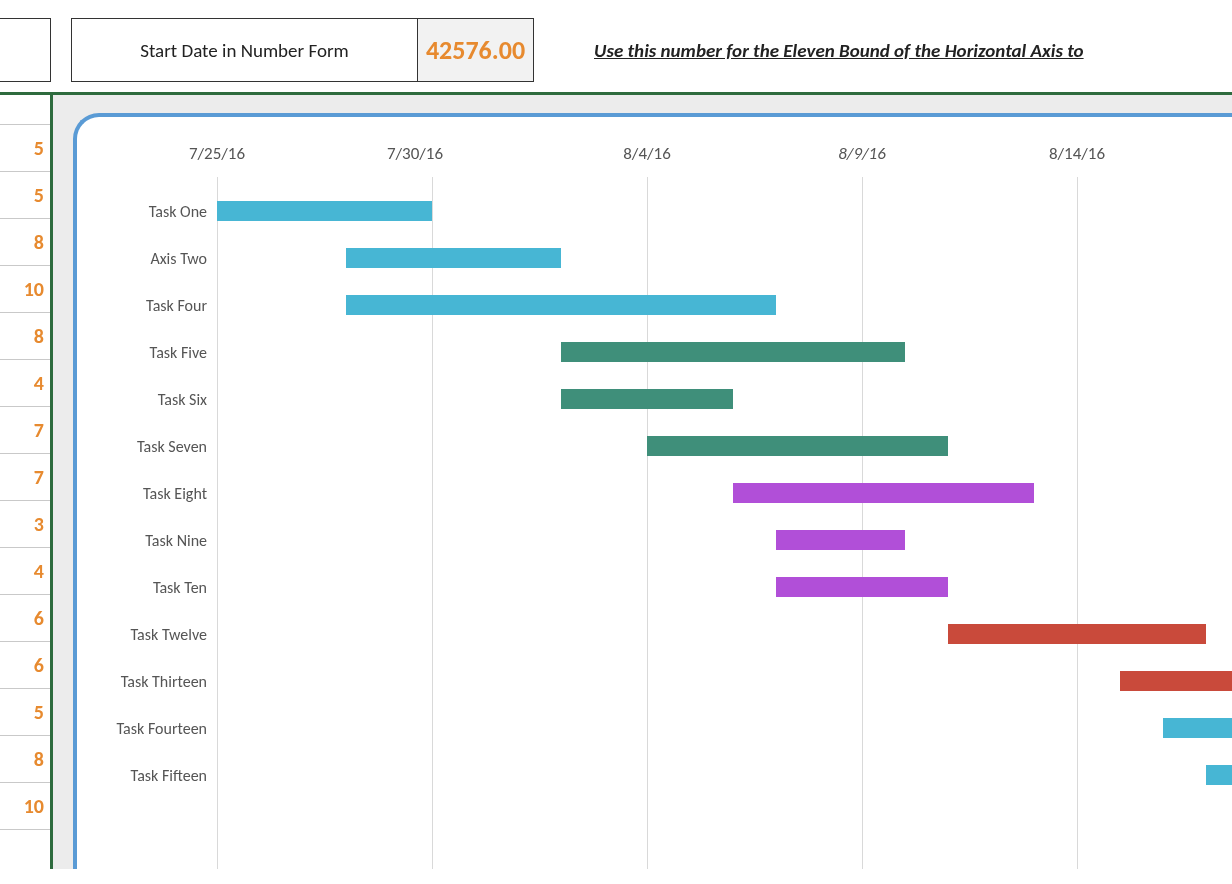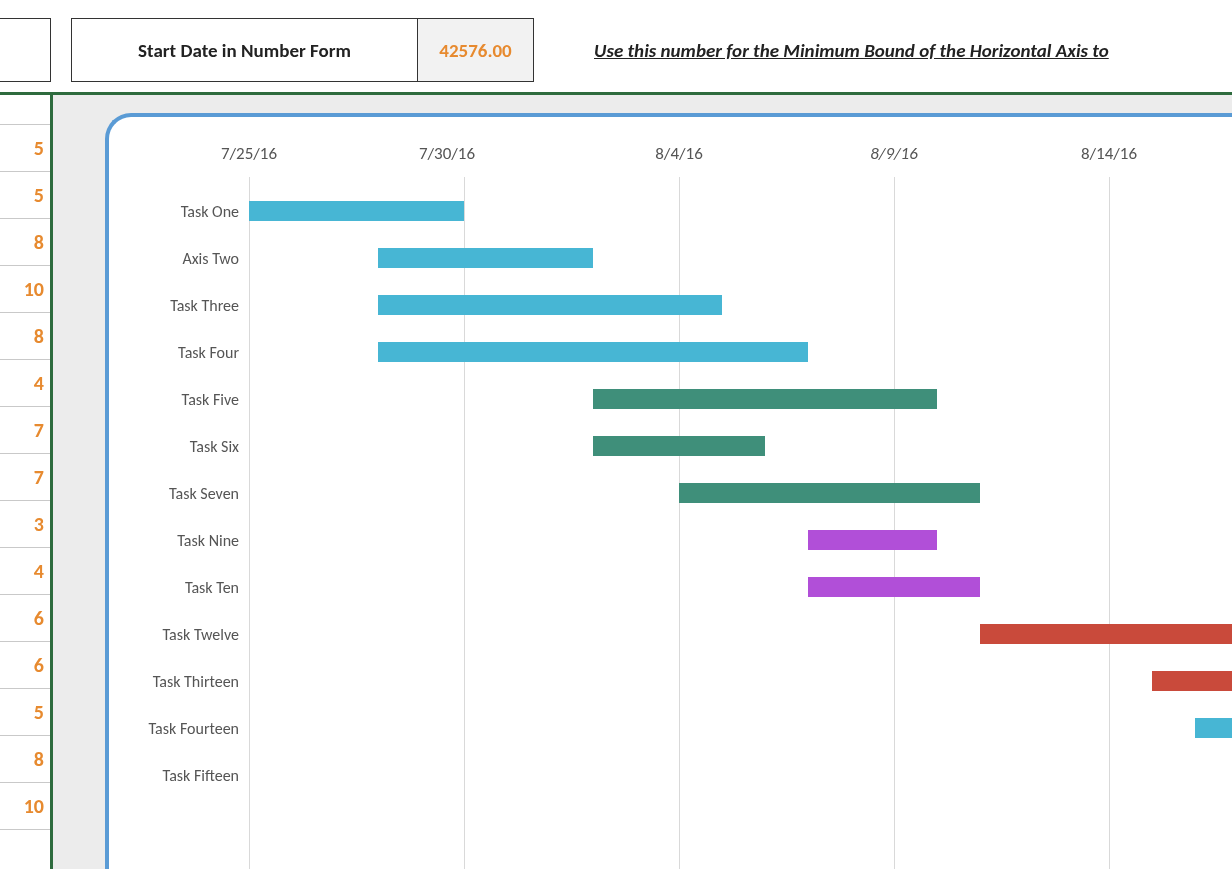--- a/index.html
+++ b/index.html
@@ -1,34 +1,34 @@
 <!DOCTYPE html>
 <html><head>
 <meta charset="utf-8">
 <style>
   html,body{margin:0;padding:0;font-family:"Calibri","Segoe UI",Arial,sans-serif;background:#fff;color:#333;}
   body{width:1232px;height:884px;overflow:hidden;position:relative;}
 
   
   .header-row{display:flex;align-items:stretch;height:82px;padding-top:18px;box-sizing:border-box;}
   .corner-cell{width:50px;border:1px solid #333;border-left:none;margin-right:20px;background:#fff;}
-  .label-cell{width:345px;border:1px solid #333;display:flex;align-items:center;justify-content:center;font-weight:700;font-size:19px;color:#222;background:#fff;}
-  .value-cell{width:115px;border:1px solid #333;border-left:none;display:flex;align-items:center;justify-content:center;font-weight:700;font-size:19px;color:#e78a2f;background:#f2f2f2;}
+  .label-cell{width:345px;border:1px solid #333;display:flex;align-items:center;justify-content:center;font-weight:400;font-size:19px;color:#222;background:#fff;}
+  .value-cell{width:115px;border:1px solid #333;border-left:none;display:flex;align-items:center;justify-content:center;font-weight:700;font-size:26px;color:#e78a2f;background:#f2f2f2;}
   .hint-cell{flex:1;display:flex;align-items:center;padding-left:60px;font-style:italic;font-weight:700;font-size:19px;text-decoration:underline;color:#222;white-space:nowrap;overflow:hidden;}
 
   .spacer-row{height:10px;}
 
   
   .body-area{display:flex;height:774px;border-top:3px solid #2e6b3e;position:relative;}
   .nums-col{width:50px;border-right:3px solid #2e6b3e;}
   .nums-col .ncell{height:47px;border-bottom:1px solid #c9c9c9;display:flex;align-items:center;justify-content:flex-end;padding-right:6px;font-weight:700;color:#e78a2f;font-size:20px;box-sizing:border-box;}
   .nums-col .ncell:first-child{height:40px;} 
 
   .chart-outer{flex:1;background:#ececec;position:relative;overflow:hidden;}
-  .chart-frame{position:absolute;left:20px;top:18px;right:0;bottom:0;background:#fff;border-top-left-radius:26px;border:4px solid #5a9bd5;border-right:none;border-bottom:none;margin-left:32px;}
+  .chart-frame{position:absolute;left:20px;top:18px;right:0;bottom:0;background:#fff;border-top-left-radius:26px;border:4px solid #5a9bd5;border-right:none;border-bottom:none;}
   .chart-inner{position:absolute;left:0;top:0;right:0;bottom:0;}
 
   
   .xaxis{position:absolute;left:0;right:0;top:26px;height:30px;}
   .xtick{position:absolute;top:0;font-size:17px;color:#555;transform:translateX(-50%);white-space:nowrap;}
   .grid{position:absolute;top:60px;bottom:0;left:0;right:0;}
   .vline{position:absolute;top:0;bottom:0;width:1px;background:#d9d9d9;}
 
   
   .rows{position:absolute;left:0;right:0;top:70px;}
@@ -41,21 +41,21 @@
   .c-purple{background:#b14fd8;}
   .c-red{background:#c94a3b;}
 </style>
 </head>
 <body>
 
 <div class="header-row">
   <div class="corner-cell"></div>
   <div class="label-cell">Start Date in Number Form</div>
   <div class="value-cell">42576.00</div>
-  <div class="hint-cell">Use this number for the Minimum Bound of the Horizontal Axis to</div>
+  <div class="hint-cell">Use this number for the Eleven Bound of the Horizontal Axis to</div>
 </div>
 
 <div class="spacer-row"></div>
 
 <div class="body-area">
   <div class="nums-col" id="nums-col">
       <div class="ncell" style="height: 30px; border-bottom: 1px solid rgb(201, 201, 201);"></div>
       <div class="ncell">5</div>
       <div class="ncell">5</div>
       <div class="ncell">8</div>
@@ -92,38 +92,38 @@
         <div class="rows" id="rows">
             <div class="trow">
               <div class="tlabel">Task One</div>
               <div class="tbar c-blue" style="left: 140px; width: 215px;"></div>
             </div>
             <div class="trow">
               <div class="tlabel">Axis Two</div>
               <div class="tbar c-blue" style="left: 269px; width: 215px;"></div>
             </div>
             <div class="trow">
-              <div class="tlabel">Task Three</div>
-              <div class="tbar c-blue" style="left: 269px; width: 344px;"></div>
-            </div>
-            <div class="trow">
               <div class="tlabel">Task Four</div>
               <div class="tbar c-blue" style="left: 269px; width: 430px;"></div>
             </div>
             <div class="trow">
               <div class="tlabel">Task Five</div>
               <div class="tbar c-green" style="left: 484px; width: 344px;"></div>
             </div>
             <div class="trow">
               <div class="tlabel">Task Six</div>
               <div class="tbar c-green" style="left: 484px; width: 172px;"></div>
             </div>
             <div class="trow">
               <div class="tlabel">Task Seven</div>
               <div class="tbar c-green" style="left: 570px; width: 301px;"></div>
+            </div>
+            <div class="trow">
+              <div class="tlabel">Task Eight</div>
+              <div class="tbar c-purple" style="left: 656px; width: 301px;"></div>
             </div>
             <div class="trow">
               <div class="tlabel">Task Nine</div>
               <div class="tbar c-purple" style="left: 699px; width: 129px;"></div>
             </div>
             <div class="trow">
               <div class="tlabel">Task Ten</div>
               <div class="tbar c-purple" style="left: 699px; width: 172px;"></div>
             </div>
             <div class="trow">

